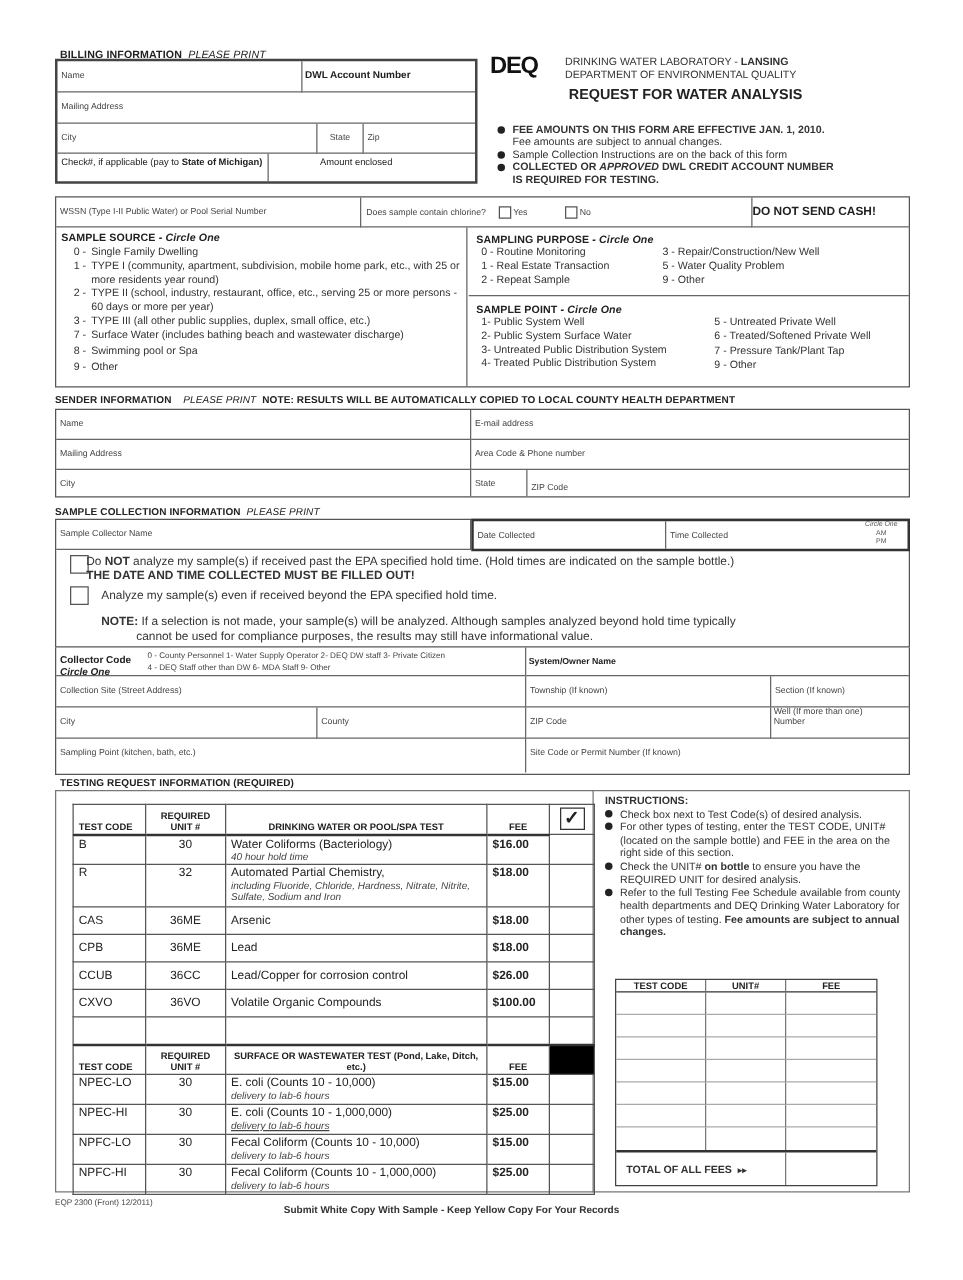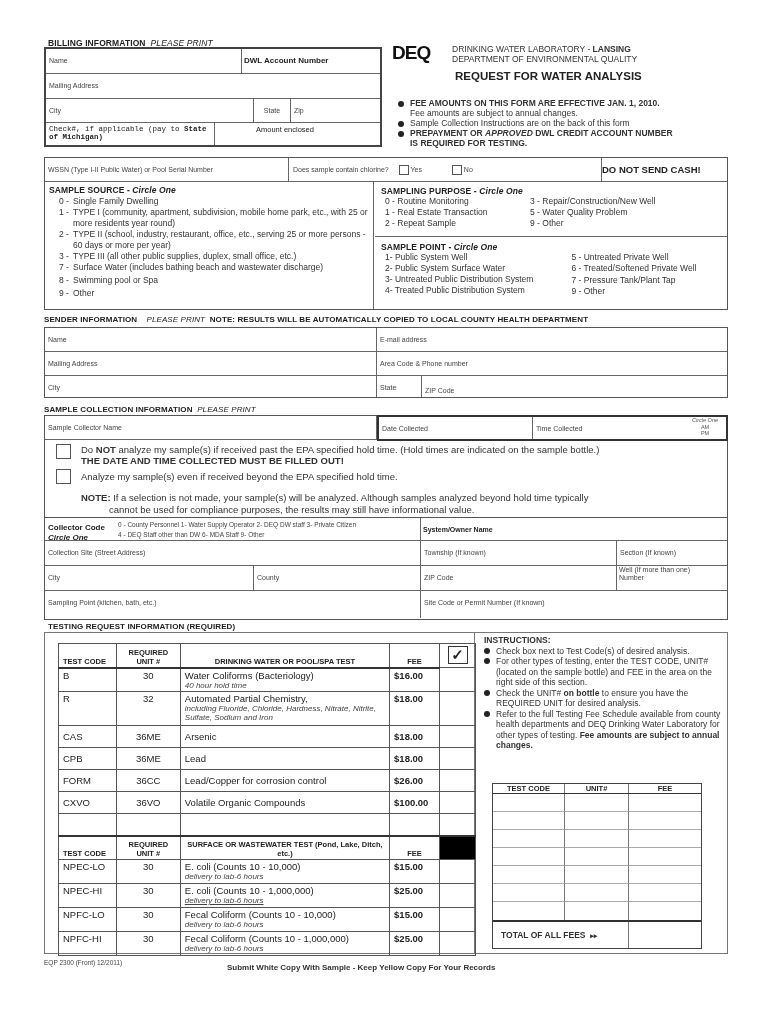--- a/index.html
+++ b/index.html
@@ -25,37 +25,37 @@
 <div class="abs sec-title" style="left:48px;top:38px;">
   <span>BILLING INFORMATION</span>&nbsp;&nbsp;<i>PLEASE PRINT</i>
 </div>
 <div class="abs" style="left:44px;top:47px;width:338px;height:100px;border:2px solid #444;">
   <div class="cell" style="left:0;top:0;width:196px;height:25px;"><span class="lbl" style="padding-left:3px;">Name</span></div>
   <div class="cell" style="left:196px;top:0;width:138px;height:25px;border-right:none;"><span style="font-size:8px;font-weight:bold;padding-left:2px;">DWL Account Number</span></div>
   <div class="cell" style="left:0;top:25px;width:334px;height:25px;border-right:none;"><span class="lbl" style="padding-left:3px;">Mailing Address</span></div>
   <div class="cell" style="left:0;top:50px;width:208px;height:24px;"><span class="lbl" style="padding-left:3px;">City</span></div>
   <div class="cell" style="left:208px;top:50px;width:37px;height:24px;text-align:center;"><span class="lbl">State</span></div>
   <div class="cell" style="left:245px;top:50px;width:89px;height:24px;border-right:none;"><span class="lbl" style="padding-left:3px;">Zip</span></div>
-  <div class="cell" style="left:0;top:74px;width:169px;height:22px;border-bottom:none;font-size:7.5px;padding:2px 3px;font-family:Liberation Mono, monospace;"><span>Check#, if applicable (pay to </span><b>State of Michigan)</b></div>
+  <div class="cell" style="left:0;top:74px;width:169px;height:22px;border-bottom:none;font-size:7.5px;padding:2px 3px;"><span>Check#, if applicable (pay to </span><b>State of Michigan)</b></div>
   <div class="cell" style="left:208px;top:74px;width:126px;height:22px;border:none;font-size:7.5px;padding:2px 2px;"><span>Amount enclosed</span></div>
 </div>
 
 <div class="abs" style="left:392px;top:42px;font-size:19px;font-weight:900;letter-spacing:-1px;color:#111;">
   <span>DEQ</span>
 </div>
 <div class="abs" style="left:452px;top:44px;font-size:8.5px;line-height:10px;color:#333;">
   <div><span>DRINKING WATER LABORATORY - </span><b>LANSING</b></div>
   <div>DEPARTMENT OF ENVIRONMENTAL QUALITY</div>
 </div>
 <div class="abs" style="left:455px;top:70px;font-size:11.5px;font-weight:bold;color:#222;">REQUEST FOR WATER ANALYSIS</div>
 <div class="abs list" style="left:398px;top:98px;width:330px;font-size:8.5px;line-height:10px;">
   <div style="font-weight:bold;"><span class="dot"></span><span>FEE AMOUNTS ON THIS FORM ARE EFFECTIVE JAN. 1, 2010.</span></div>
   <div style="padding-left:12px;">Fee amounts are subject to annual changes.</div>
   <div><span class="dot"></span><span>Sample Collection Instructions are on the back of this form</span></div>
-  <div style="font-weight:bold;"><span class="dot"></span><span>PREPAYMENT OR </span><i>APPROVED</i><span> DWL CREDIT ACCOUNT NUMBER</span></div>
+  <div style="font-weight:bold;"><span class="dot"></span><span>COLLECTED OR </span><i>APPROVED</i><span> DWL CREDIT ACCOUNT NUMBER</span></div>
   <div style="font-weight:bold;padding-left:12px;">IS REQUIRED FOR TESTING.</div>
 </div>
 
 <div class="abs" style="left:44px;top:157px;width:684px;height:153px;border:1px solid #555;">
   <div class="cell" style="left:0;top:0;width:244px;height:24px;"><span class="lbl" style="padding-left:3px;">WSSN (Type I-II Public Water) or Pool Serial Number</span></div>
   <div class="cell" style="left:244px;top:0;width:313px;height:24px;font-size:7px;color:#444;padding:7px 4px 0;">
     <span>Does sample contain chlorine?</span>
     <span class="cb" style="margin-left:8px;width:10px;height:10px;"></span>
     <span>Yes</span>
     <span class="cb" style="margin-left:28px;width:10px;height:10px;"></span>
@@ -151,21 +151,21 @@
     <div class="abs" style="left:154px;top:0;width:193px;height:22px;">
       <span class="lbl" style="padding-left:3px;">Time Collected</span>
       <div class="abs" style="right:8px;top:0;font-size:5.5px;line-height:6.5px;text-align:center;color:#555;">
         <div style="font-style:italic;">Circle One</div>
         <div>AM</div>
         <div>PM</div>
       </div>
     </div>
   </div>
   <div class="bigcb" style="left:11px;top:28px;"></div>
-  <div class="abs" style="left:36px;top:28px;font-size:9.5px;line-height:11px;color:#333;">
+  <div class="abs" style="left:24px;top:28px;font-size:9.5px;line-height:11px;color:#333;">
     <div><span>Do </span><b>NOT</b><span> analyze my sample(s) if received past the EPA specified hold time.  (Hold times are indicated on the sample bottle.)</span></div>
     <div style="font-weight:bold;">THE DATE AND TIME COLLECTED MUST BE FILLED OUT!</div>
   </div>
   <div class="bigcb" style="left:11px;top:53px;"></div>
   <div class="abs" style="left:36px;top:55px;font-size:9.5px;color:#333;">Analyze my sample(s) even if received beyond the EPA specified hold time.</div>
   <div class="abs" style="left:36px;top:76px;font-size:9.5px;line-height:12px;color:#333;">
     <div><b>NOTE:</b><span> If a selection is not made, your sample(s) will be analyzed.  Although samples analyzed beyond hold time typically</span></div>
     <div style="padding-left:28px;">cannot be used for compliance purposes, the results may still have informational value.</div>
   </div>
 </div>
@@ -244,21 +244,21 @@
     <td></td>
   </tr>
   <tr style="height:22px;">
     <td style="vertical-align:middle;">CPB</td>
     <td style="text-align:center;vertical-align:middle;">36ME</td>
     <td style="vertical-align:middle;">Lead</td>
     <td class="fee" style="vertical-align:middle;">$18.00</td>
     <td></td>
   </tr>
   <tr style="height:22px;">
-    <td style="vertical-align:middle;">FORM</td>
+    <td style="vertical-align:middle;">CCUB</td>
     <td style="text-align:center;vertical-align:middle;">36CC</td>
     <td style="vertical-align:middle;">Lead/Copper for corrosion control</td>
     <td class="fee" style="vertical-align:middle;">$26.00</td>
     <td></td>
   </tr>
   <tr style="height:22px;">
     <td style="vertical-align:middle;">CXVO</td>
     <td style="text-align:center;vertical-align:middle;">36VO</td>
     <td style="vertical-align:middle;">Volatile Organic Compounds</td>
     <td class="fee" style="vertical-align:middle;">$100.00</td>

